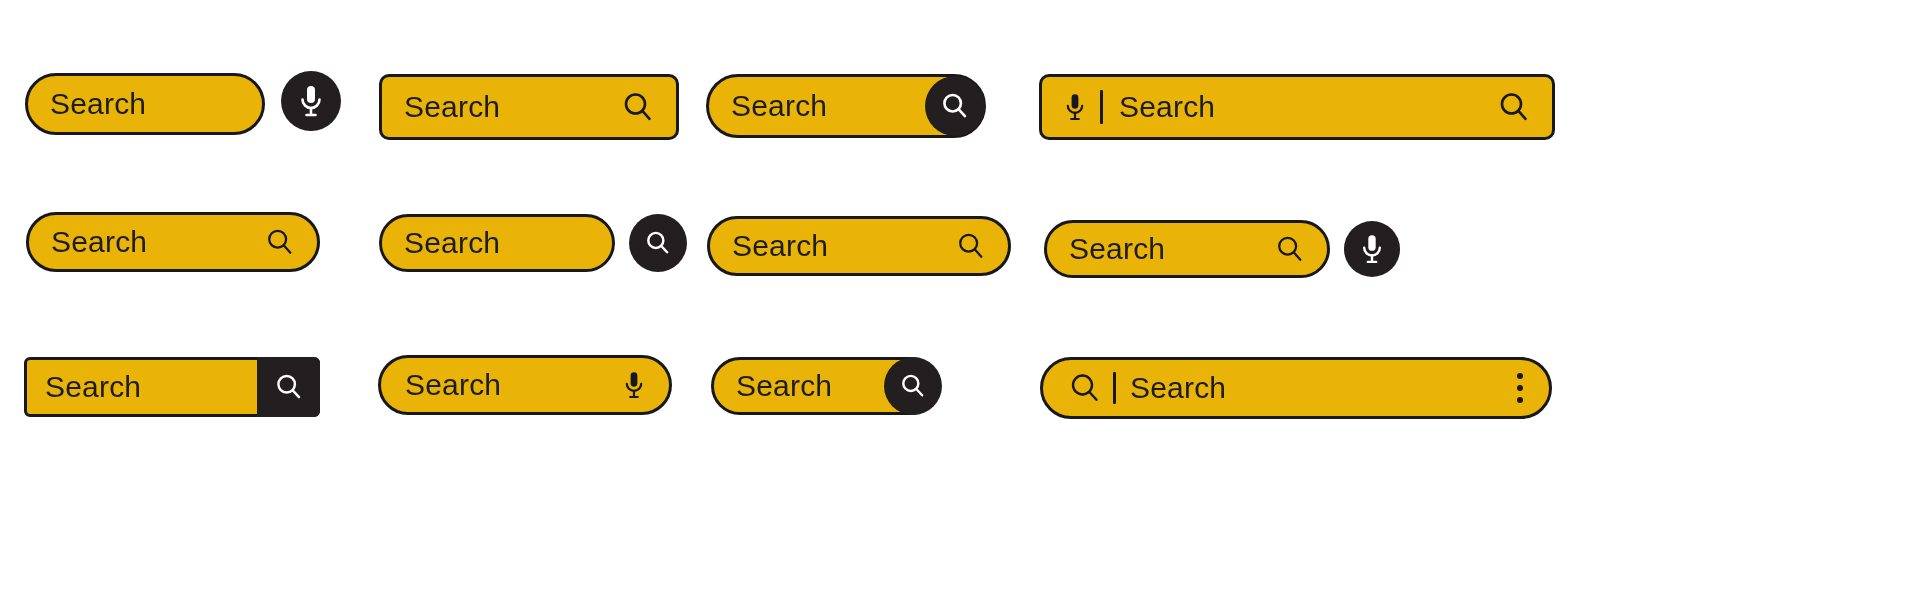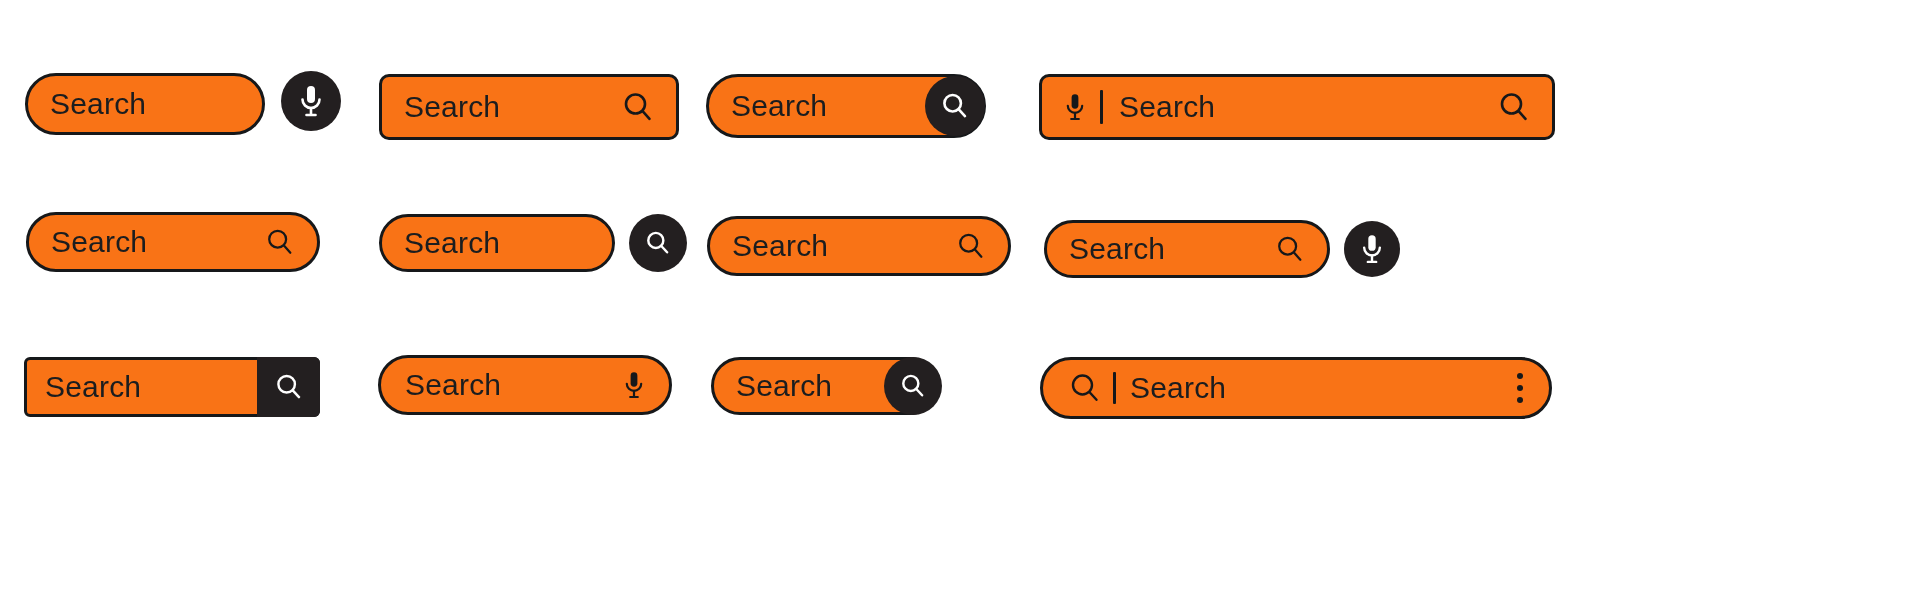--- a/index.html
+++ b/index.html
@@ -7,21 +7,21 @@
     width:1920px;height:600px;background:#ffffff;
     font-family:"Liberation Sans", sans-serif;
     overflow:hidden;position:relative;
   }
   .stage{position:relative;width:1920px;height:600px;}
 
   
   .bar{
     position:absolute;
     box-sizing:border-box;
-    background:#f97316;
+    background:#eab308;
     border:3px solid #16181a;
     display:flex;
     align-items:center;
     overflow:visible;
   }
   .bar.pill{border-radius:999px;}
   .bar.rect{border-radius:10px;}
   .bar.rect-sm{border-radius:6px;}
 
   .label{

